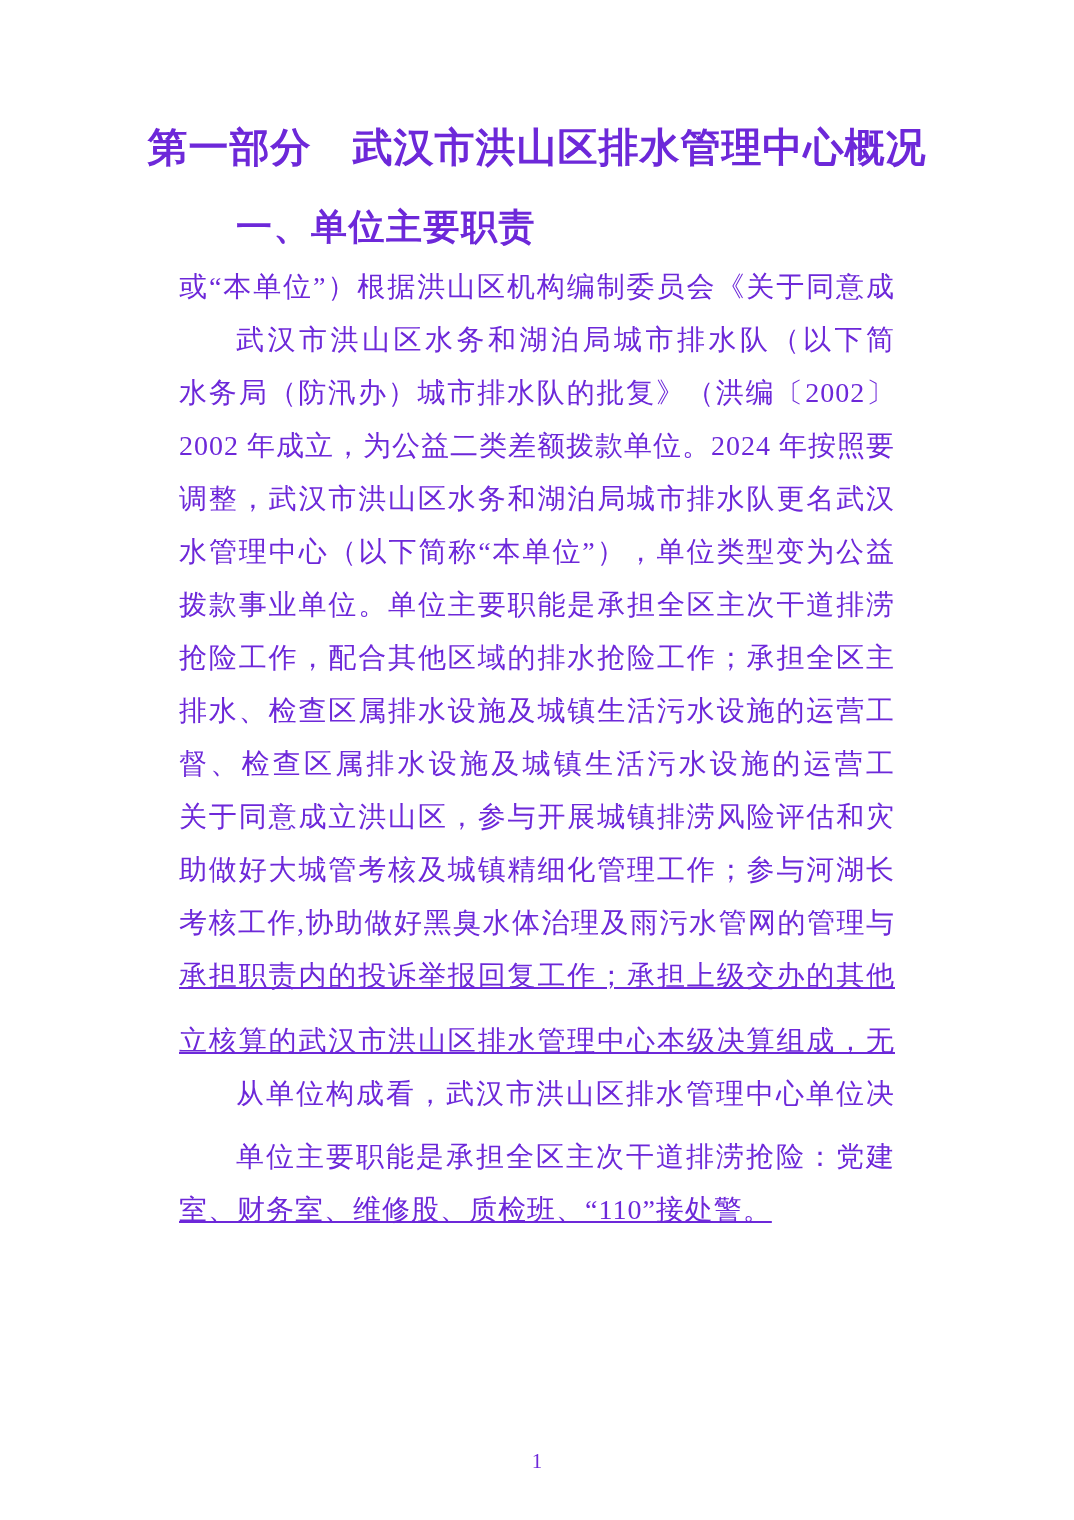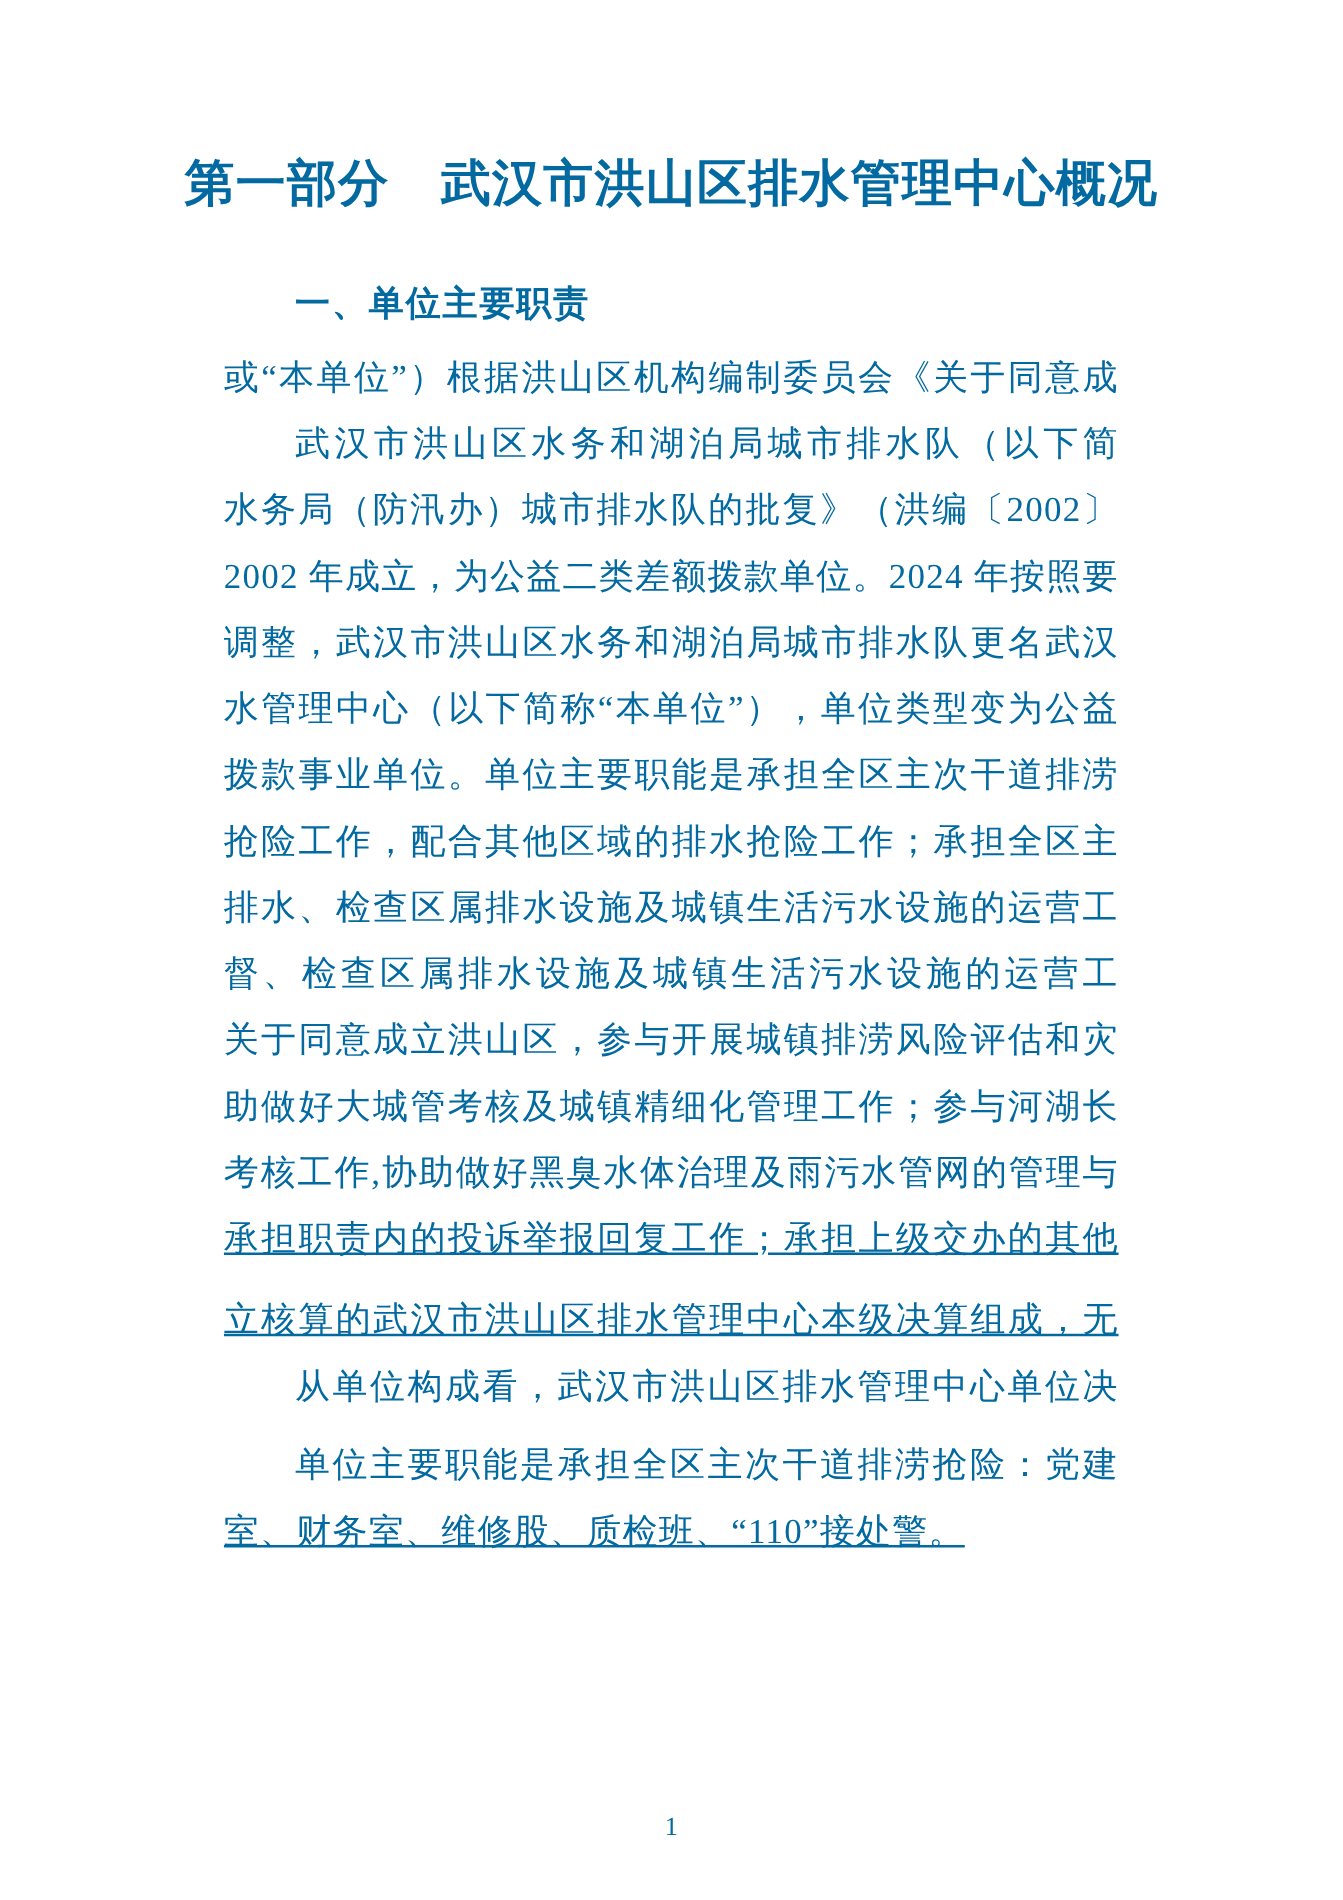--- a/index.html
+++ b/index.html
@@ -3,42 +3,42 @@
 <meta charset="utf-8">
 <style>
   * { margin: 0; padding: 0; box-sizing: border-box; }
   html, body { background: #ffffff; }
   .page {
     position: relative;
     width: 946px;
     height: 1520px;
     margin: 0 auto;
     background: #ffffff;
-    color: #0369a1;
+    color: #6d28d9;
     font-family: "Liberation Serif", "DejaVu Serif", serif;
     overflow: hidden;
   }
   .doc-title {
     margin-top: 118px;
     font-family: "Liberation Sans", "DejaVu Sans", sans-serif;
     font-weight: bold;
     font-size: 40px;
     line-height: 58px;
     text-align: center;
     letter-spacing: 1px;
     white-space: nowrap;
   }
   .content {
     padding: 0 115px;
   }
   .section-heading {
-    margin-top: 46px;
-    font-family: Liberation Sans, sans-serif;
+    margin-top: 30px;
+    font-family: Liberation Serif, serif;
     font-weight: bold;
-    font-size: 28px;
+    font-size: 36px;
     line-height: 42px;
     letter-spacing: 1.5px;
     text-indent: 57px;
   }
   .paragraph { margin-top: 12px; }
   .paragraph.extra-gap { margin-top: 10px; }
   .line {
     font-size: 28px;
     line-height: 53px;
     letter-spacing: 1px;

